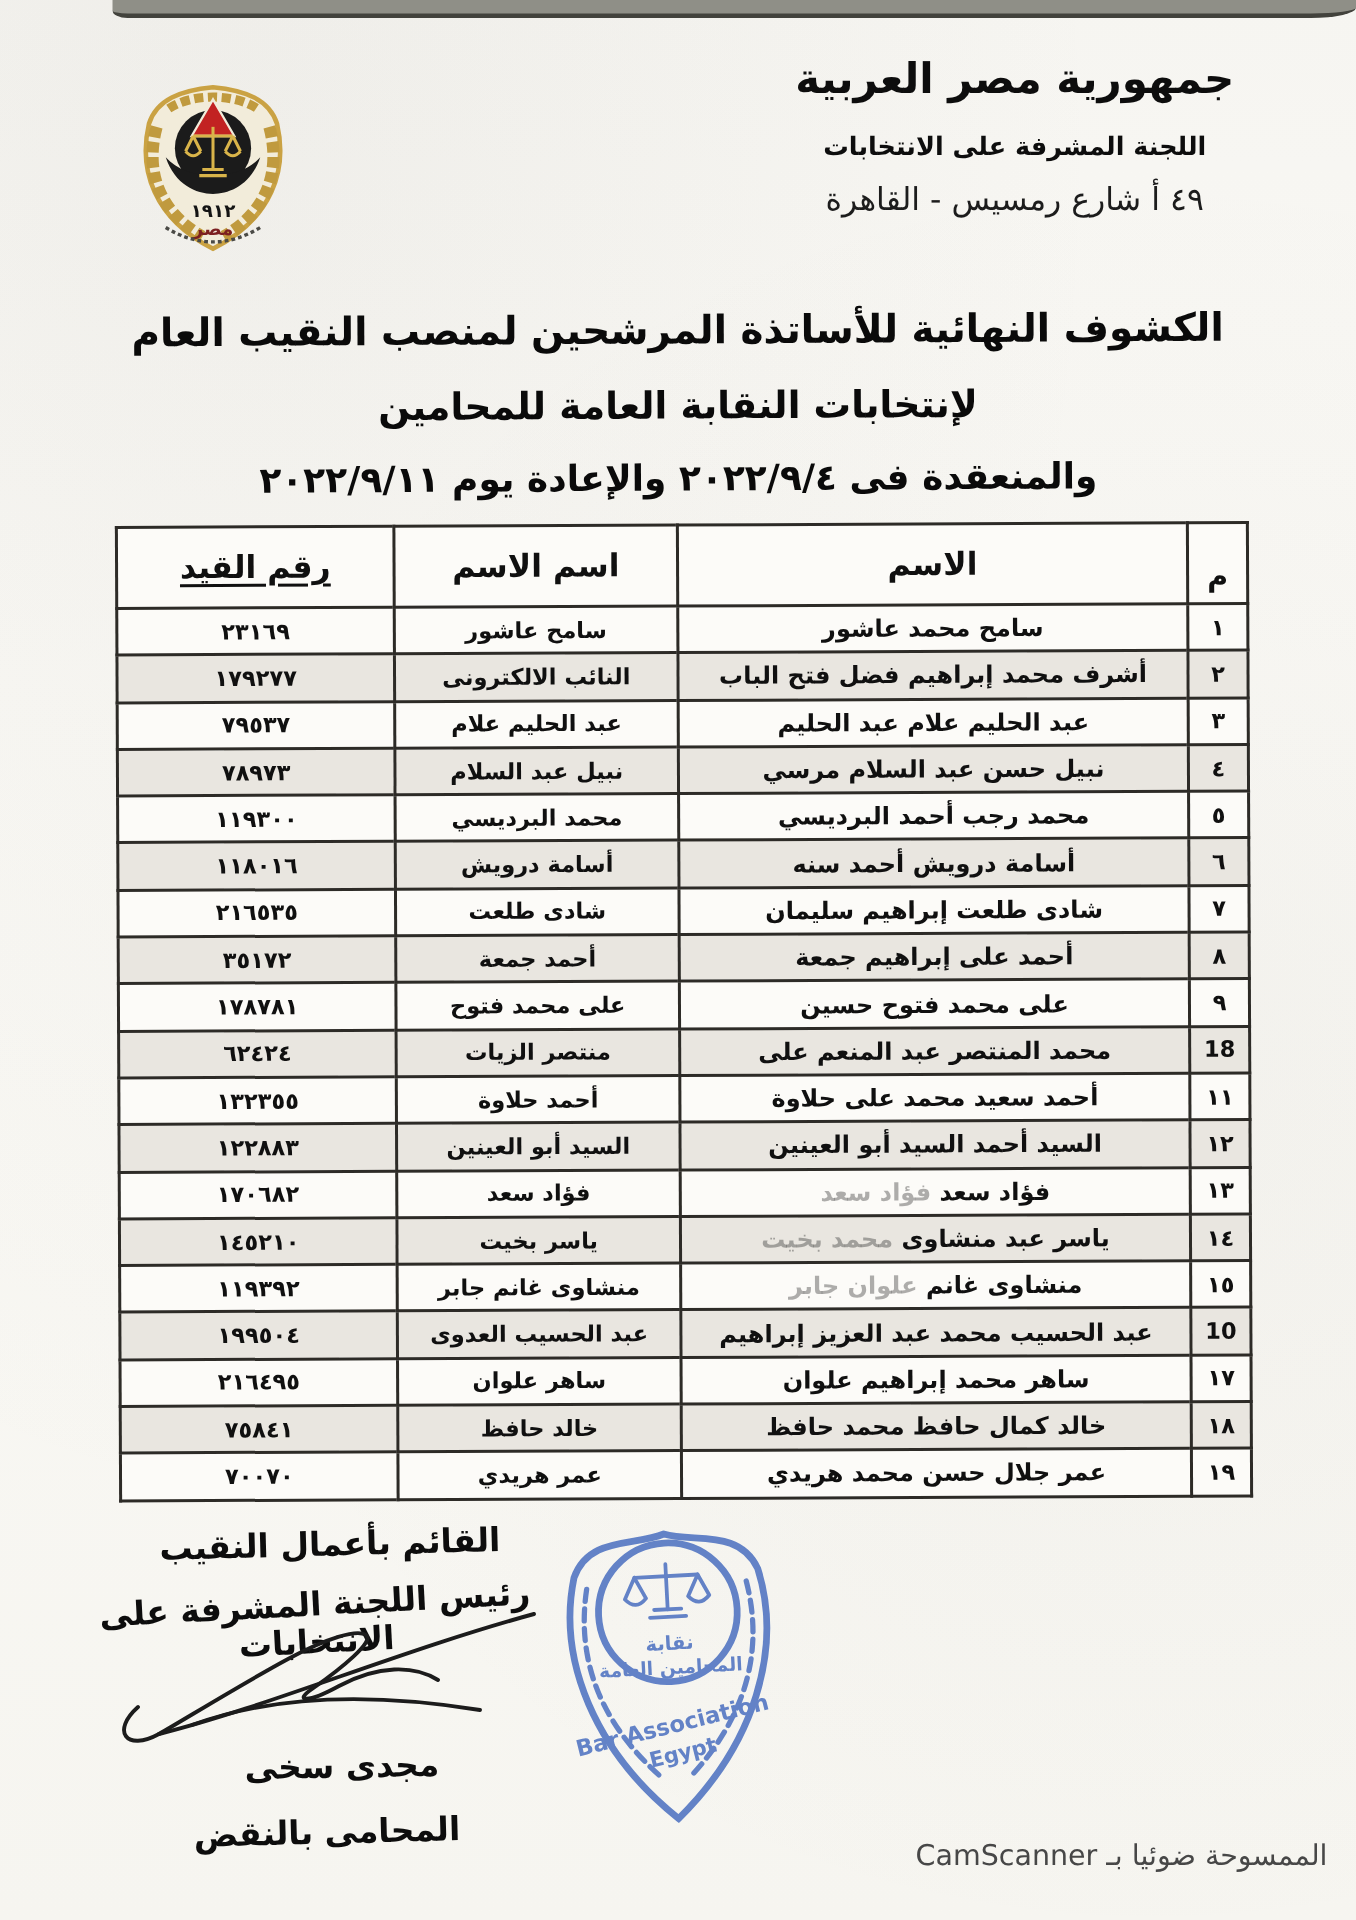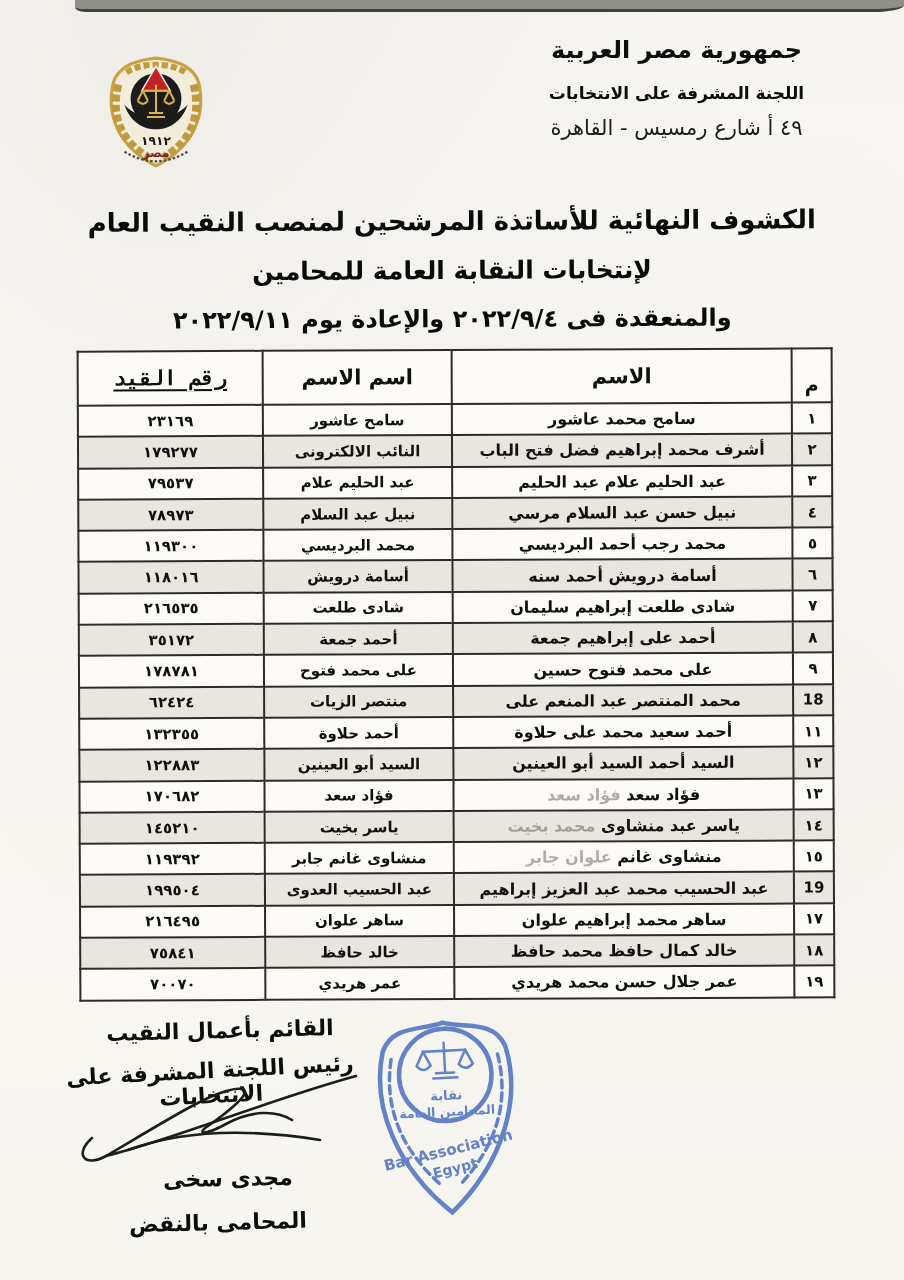--- a/index.html
+++ b/index.html
@@ -21,25 +21,25 @@
     position:absolute; top:0; left:75px; right:0; height:9px;
     background:#8f8f87;
     border-bottom:3px solid #42423c;
     border-radius:0 0 30px 10px / 0 0 7px 5px;
   }
   
   .letterhead {
     position:absolute; top:36px; right:55px; width:345px;
     direction:rtl; text-align:center; color:#0d0d0d;
   }
-  .lh-line1,.lh-line2 { font-size:24px; font-weight:bold; margin:0 0 19px; }
+  .lh-line1,.lh-line2 { font-size:28px; font-weight:bold; margin:0 0 19px; }
   .lh-line3 { font-size:17px; font-weight:bold; margin:0 0 13px; }
   .lh-line4 { font-size:21px; font-weight:normal; color:#1c1c1c; margin:0; }
   
-  .emblem { position:absolute; top:50px; left:96px; width:120px; height:124px; }
+  .emblem { position:absolute; top:50px; left:82px; width:120px; height:124px; }
   
   .doc-title {
     position:absolute; top:206px; left:72px; width:760px;
     direction:rtl; text-align:center; color:#0a0a0a; transform:rotate(-0.3deg);
   }
   .t1 { font-size:26px; font-weight:bold; margin:0 0 20px; }
   .t2 { font-size:25px; font-weight:bold; margin:0 0 20px; }
   .t3 { font-size:24px; font-weight:bold; margin:0; }
   
   table.roster {
@@ -50,21 +50,21 @@
   .roster col.c-index { width:40px; }
   .roster col.c-name  { width:340px; }
   .roster col.c-known { width:189px; }
   .roster col.c-reg   { width:185px; }
   .roster th, .roster td {
     border:2px solid #2d2b27; padding:0; text-align:center;
     font-weight:bold; color:#101010; overflow:hidden; white-space:nowrap;
   }
   .roster thead th { height:46px; font-size:21px; }
   .roster thead th.h-index { font-size:19px; vertical-align:bottom; padding-bottom:6px; }
-  .roster thead th.h-reg .hd-underline { text-decoration:underline; text-underline-offset:4px;font-family:Liberation Mono, monospace; }
+  .roster thead th.h-reg .hd-underline { text-decoration:underline; text-underline-offset:4px; }
   .roster tbody td { height:29.3px; font-size:16px; }
   .roster tbody td.col-reg   { font-size:15px; letter-spacing:3px; }
   .roster tbody td.col-index { font-size:15px; }
   .roster tbody td.col-known { font-size:15px; }
   .roster tbody tr:nth-child(even) { background:#e9e6e0; }
   .roster .faint { color:rgba(25,25,25,0.35); }
   
   .sig-role1 {
     position:absolute; top:1018px; left:90px; width:260px;
     font-size:22px; font-weight:bold; text-align:center; direction:rtl;
@@ -241,21 +241,21 @@
           <td class="col-known">ياسر بخيت</td>
           <td class="col-reg">١٤٥٢١٠</td>
         </tr>
         <tr>
           <td class="col-index">١٥</td>
           <td class="col-name"><span>منشاوى غانم </span><span class="faint">علوان جابر</span></td>
           <td class="col-known">منشاوى غانم جابر</td>
           <td class="col-reg">١١٩٣٩٢</td>
         </tr>
         <tr>
-          <td class="col-index">19</td>
+          <td class="col-index">10</td>
           <td class="col-name">عبد الحسيب محمد عبد العزيز إبراهيم</td>
           <td class="col-known">عبد الحسيب العدوى</td>
           <td class="col-reg">١٩٩٥٠٤</td>
         </tr>
         <tr>
           <td class="col-index">١٧</td>
           <td class="col-name">ساهر محمد إبراهيم علوان</td>
           <td class="col-known">ساهر علوان</td>
           <td class="col-reg">٢١٦٤٩٥</td>
         </tr>
@@ -303,14 +303,15 @@
       </g>
       <g style="fill:var(--stamp)" text-anchor="middle" font-weight="bold">
         <text x="97" y="87" font-size="13">نقابة</text>
         <text x="97" y="103" font-size="12.5">المحامين العامة</text>
         <text x="97" y="142" font-size="15" transform="rotate(-11 97 142)">Bar Association</text>
         <text x="103" y="160" font-size="14" transform="rotate(-11 103 160)">Egypt</text>
       </g>
     </svg>
   </div>
 
+  <div class="scan-footer">الممسوحة ضوئيا بـ CamScanner</div>
 
 </div>
 
 </body></html>

